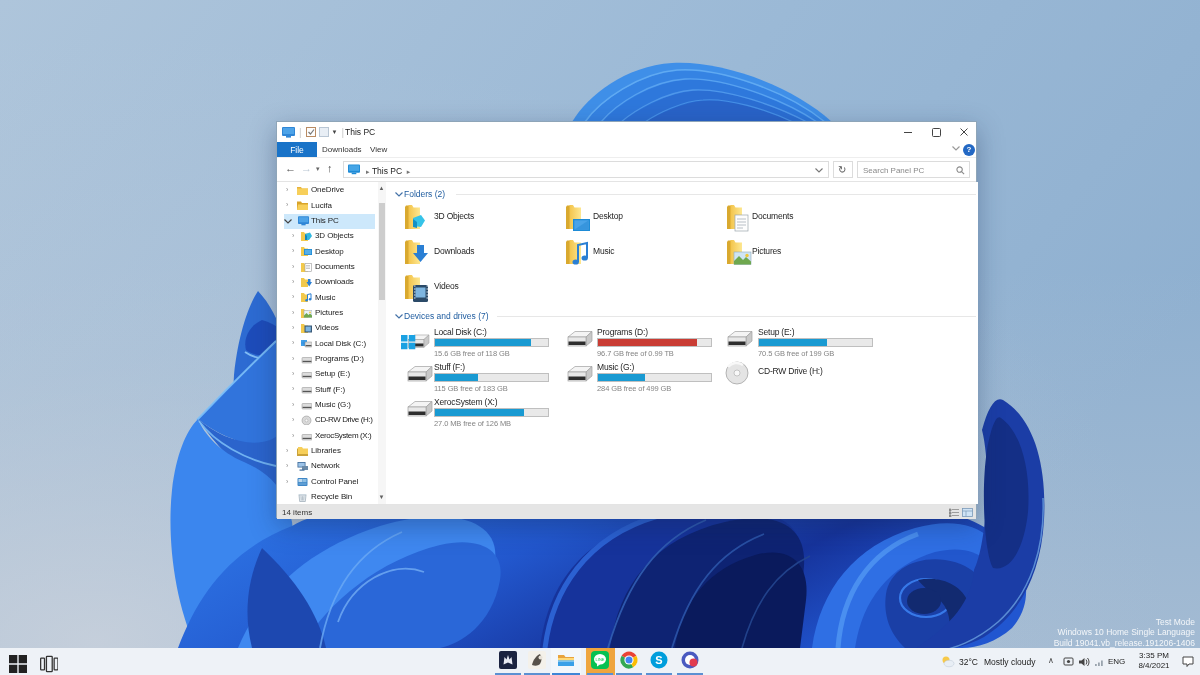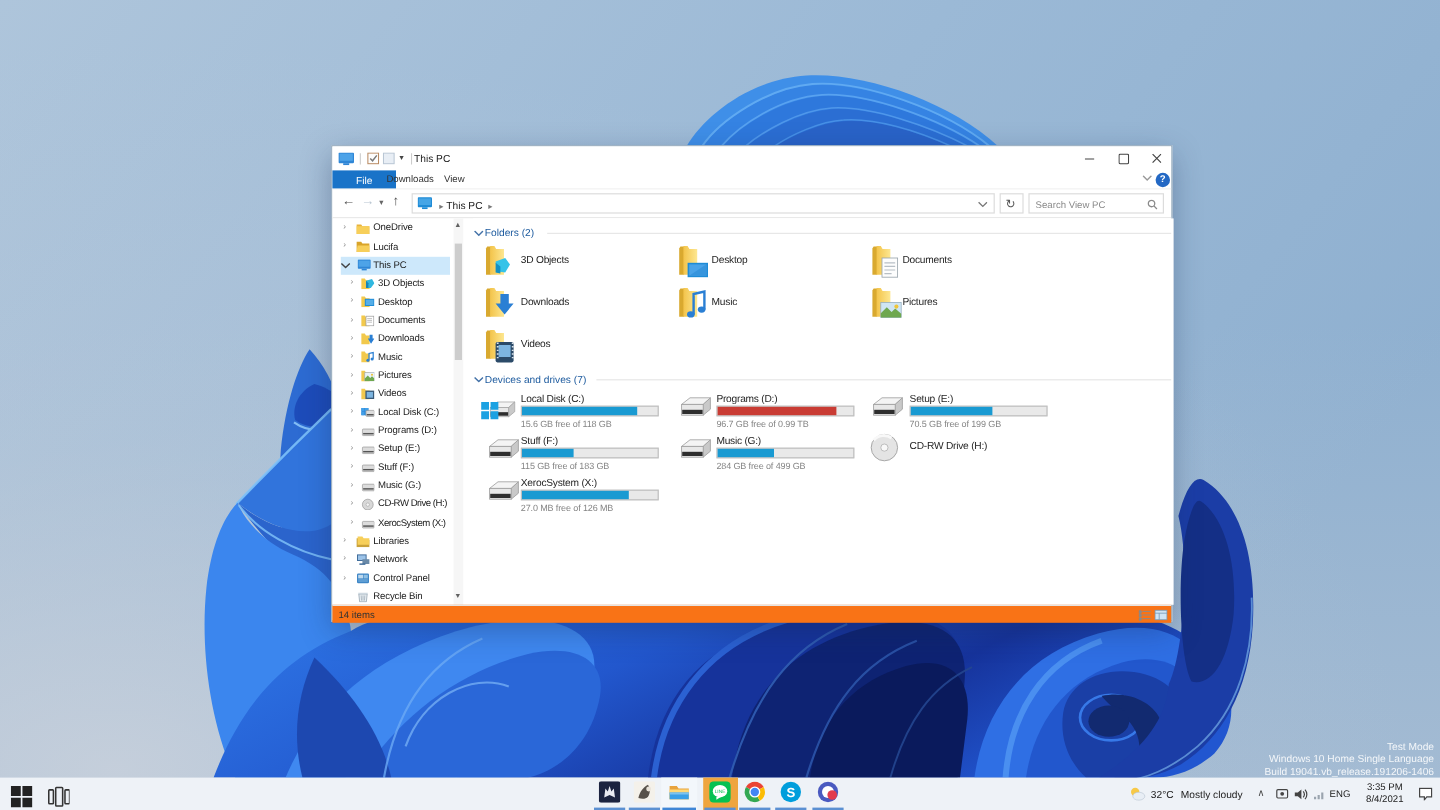--- a/index.html
+++ b/index.html
@@ -10,21 +10,21 @@
   #win { position:absolute; left:276px; top:121px; width:701px; height:397px; background:#fff;
          border:1px solid #8ea5b8; box-shadow:0 8px 24px rgba(20,40,80,.35); }
   #titlebar { position:absolute; left:0; top:0; width:100%; height:20px; background:#fff; }
   #qat { position:absolute; left:5px; top:3px; height:14px; display:flex; align-items:center; gap:3px; }
   .sep { color:#c9c9c9; font-size:10px; padding:0 1px; }
   #ttext { position:absolute; left:68px; top:5px; font-size:8.5px; color:#222; }
   #caption { position:absolute; right:-2px; top:0; height:20px; display:flex; }
   .cap { width:28px; height:20px; display:flex; align-items:center; justify-content:center; color:#333; }
   
   #menubar { position:absolute; left:0; top:20px; width:100%; height:16px; background:#fff; border-bottom:1px solid #eee; }
-  #ftab { position:absolute; left:0; top:0; width:53px; height:15px; background:#1973c8; color:#fff; font-size:8.5px;
+  #ftab { position:absolute; left:0; top:0; width:40px; height:15px; background:#1973c8; color:#fff; font-size:8.5px;
           display:flex; align-items:center; justify-content:center; }
   .mtab { position:absolute; top:0; height:15px; font-size:8px; color:#333; display:flex; align-items:center; }
   #helpq { position:absolute; right:1px; top:2px; width:12px; height:12px; border-radius:50%; background:#2368c4;
            color:#fff; font-size:8px; font-weight:bold; text-align:center; line-height:12px; }
   #ribchev { position:absolute; right:16px; top:2px; color:#777; font-size:8px; }
   
   #addr { position:absolute; left:0; top:36px; width:100%; height:24px; background:#fff; border-bottom:1px solid #e4e4e4; }
   .navarr { position:absolute; top:4px; font-size:11px; color:#3e6b9a; }
   .box { position:absolute; top:3px; height:17px; background:#fff; border:1px solid #dcdcdc; }
   #abox { left:66px; width:486px; }
@@ -47,21 +47,21 @@
   #content { position:absolute; left:117px; top:0; width:584px; height:322px; background:#fff; overflow:hidden; }
   .ghead { position:absolute; font-size:8.5px; color:#1c5a9e; }
   .gline { position:absolute; height:1px; background:#e7e7e7; }
   .flabel { position:absolute; font-size:8.5px; letter-spacing:-0.2px; color:#1f1f1f; }
   .dname { position:absolute; font-size:8.5px; letter-spacing:-0.2px; color:#1f1f1f; }
   .dfree { position:absolute; font-size:7.5px; letter-spacing:-0.1px; color:#848484; }
   .dbar { position:absolute; width:115px; height:9px; border:1px solid #bfbfbf; background:#e9e9e9; }
   .dfill { height:100%; background:#199ad2; }
   .dfill.red { background:#c93c34; }
   
-  #status { position:absolute; left:0; top:382px; width:100%; height:15px; background:#f97316; border-top:1px solid #e4e4e4;
+  #status { position:absolute; left:0; top:382px; width:100%; height:15px; background:#e5e5e5; border-top:1px solid #e4e4e4;
             font-size:8px; color:#333; }
   
   #taskbar { position:absolute; left:0; top:648px; width:1200px; height:27px; background:#eef2f7; }
   .tbi { position:absolute; top:3px; width:18px; height:18px; }
   .underln { position:absolute; top:25px; height:2px; background:#5b90d2; }
   #tray { position:absolute; right:0; top:0; height:27px; font-size:8.5px; color:#222; }
   
   #wmark { position:absolute; right:5px; top:617px; text-align:right; color:rgba(255,255,255,.88);
            font-size:8.5px; line-height:10.3px; }
 </style>
@@ -209,21 +209,21 @@
           </svg>
         <span id="apath"><span style="color:#777;font-size:7px;">▸</span>&nbsp;This PC&nbsp;&nbsp;<span style="color:#777;font-size:7px;">▸</span></span>
         <svg style="position:absolute;right:5px;top:6px;" width="8" height="5">
             <path d="M0.5,0.5 L4,4 L7.5,0.5" stroke="#777" stroke-width="1.1" fill="none"></path>
           </svg>
       </div>
       <div class="box" id="rbox">
           <span style="position:absolute;left:4px;top:2px;font-size:10px;color:#555;">↻</span>
         </div>
       <div class="box" id="sbox">
-          <span>Search View PC</span>
+          <span>Search Panel PC</span>
         <svg style="position:absolute;right:4px;top:4px;" width="9" height="9" viewBox="0 0 10 10">
             <circle cx="4" cy="4" r="3" fill="none" stroke="#8a8a8a" stroke-width="1.2"></circle>
             <line x1="6.2" y1="6.2" x2="9" y2="9" stroke="#8a8a8a" stroke-width="1.2"></line>
           </svg>
       </div>
     </div>
     <div id="main">
       <div id="tree">
         <div class="trow">
             <span class="chev" style="left:9px">›</span>

